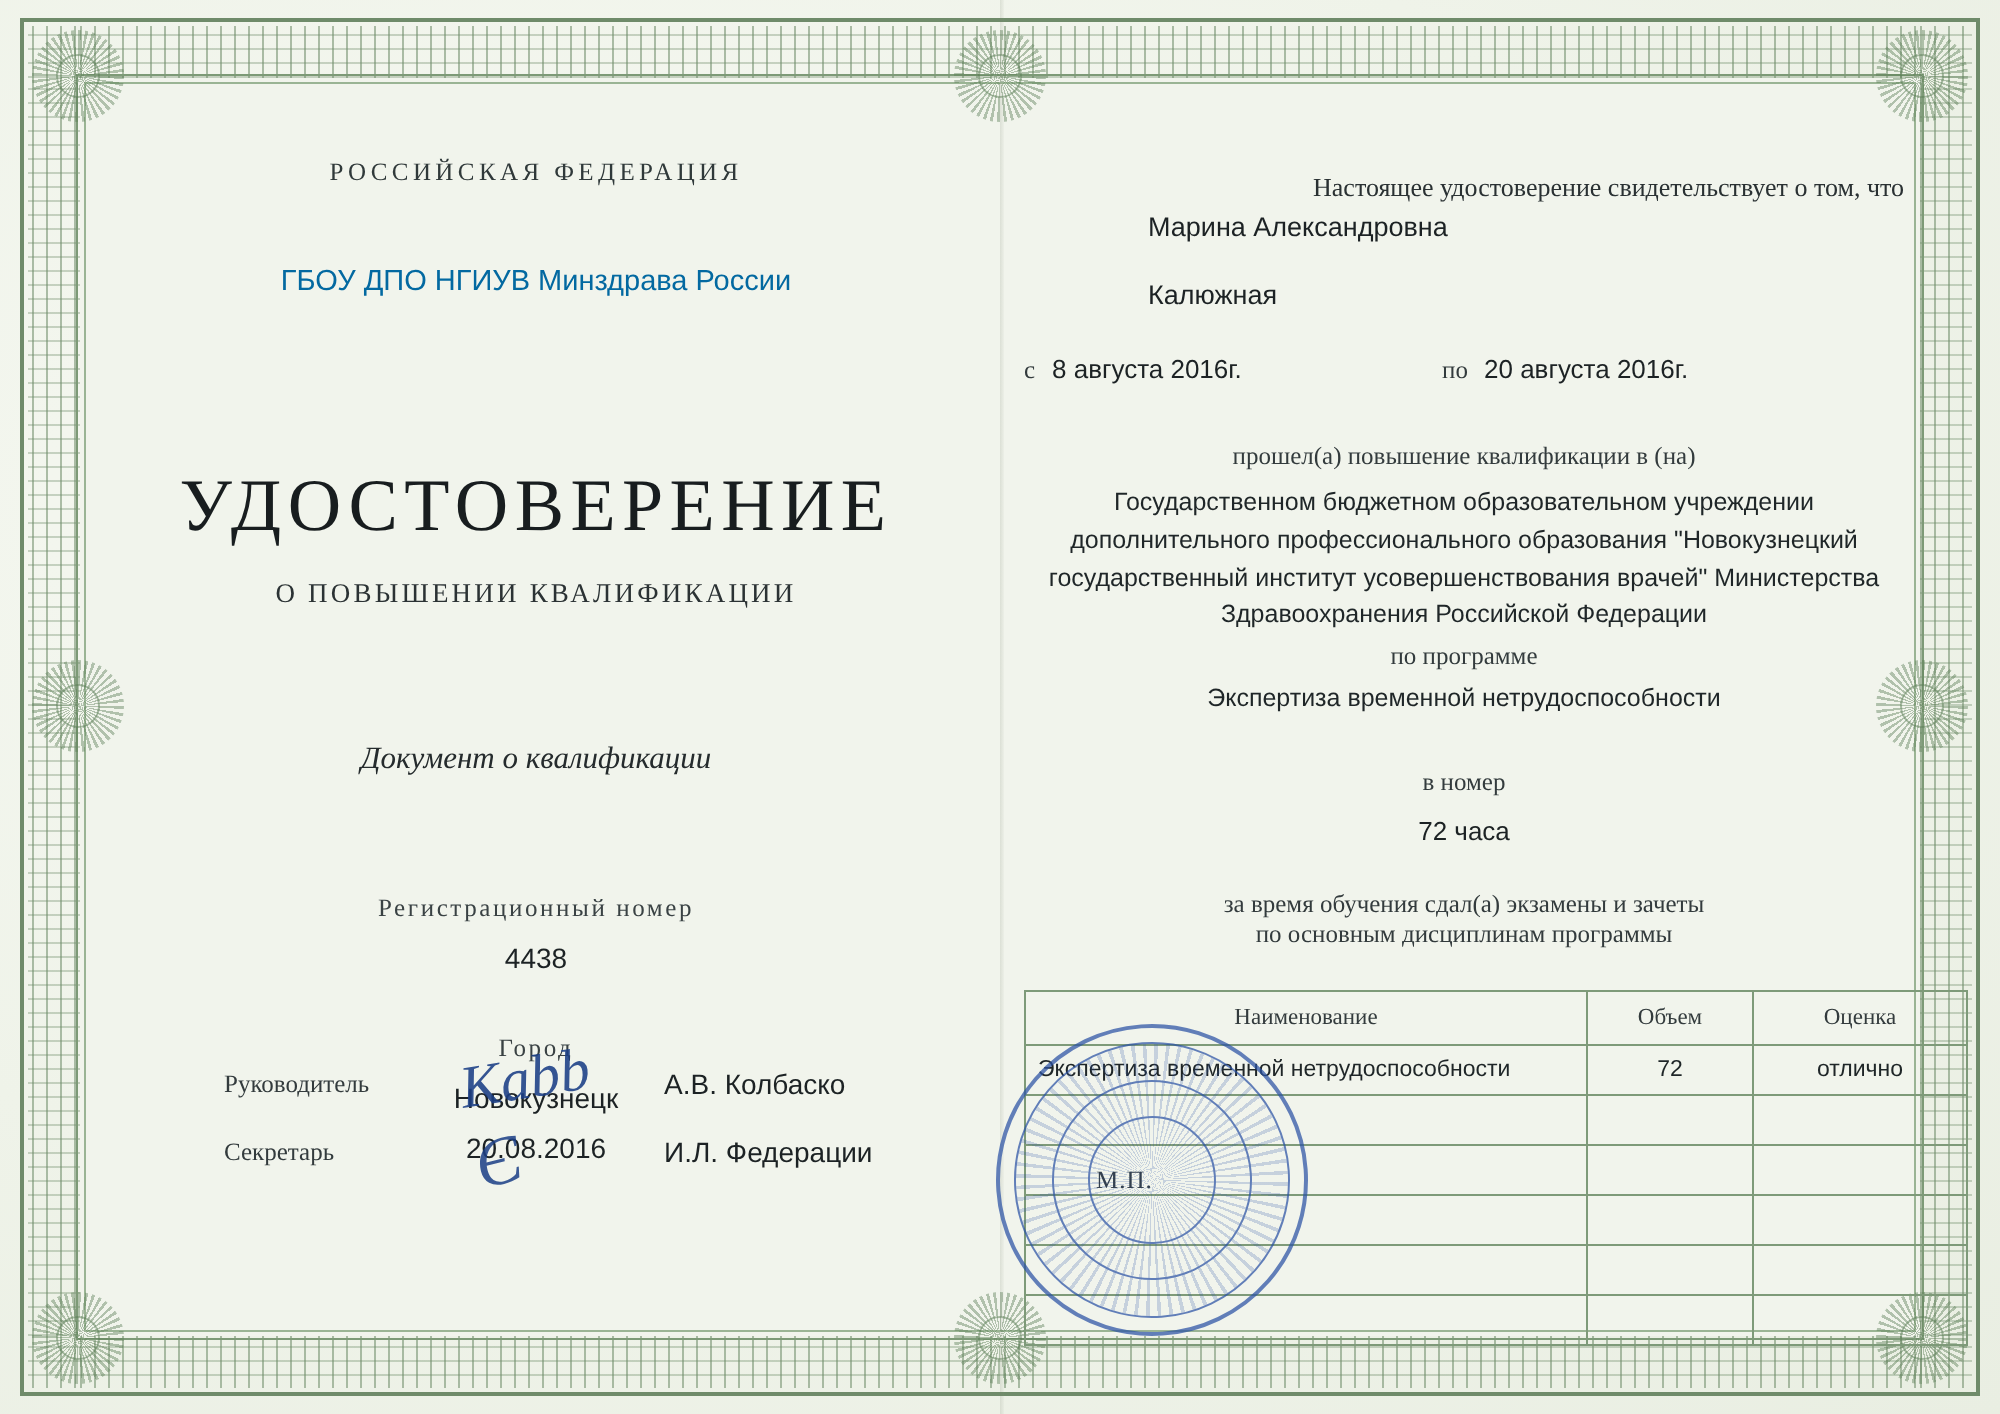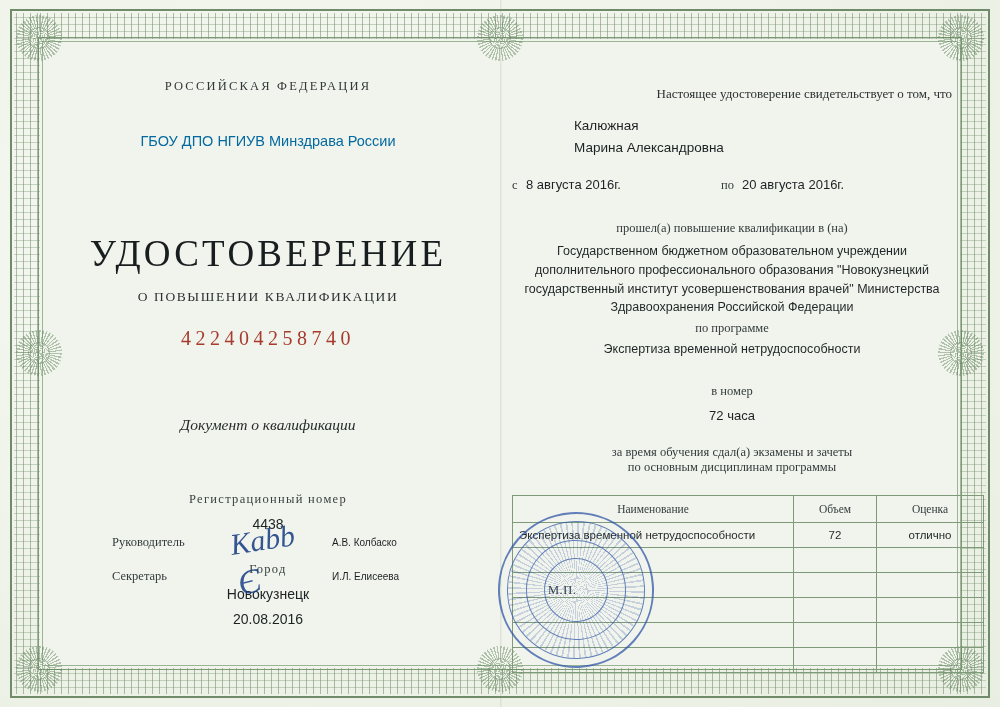--- a/index.html
+++ b/index.html
@@ -294,21 +294,21 @@
   }
   .sign-row {
     display: flex;
     align-items: center;
     height: 34px;
   }
   .sign-role { width: 118px; }
   .sign-line { width: 92px; position: relative; height: 30px; }
   .sign-person {
     font-family: "Liberation Sans", sans-serif;
-    font-size: 10px;
+    font-size: 14px;
     color: #1c2224;
     padding-left: 10px;
   }
   .scribble {
     position: absolute;
     left: 0; top: -4px;
     font-family: "Liberation Serif", serif;
     font-size: 30px;
     color: #1b3f86;
     font-style: italic;
@@ -398,37 +398,36 @@
 
   <div class="fold"></div>
 
   <div class="content">
 
     <div class="left-page">
       <div class="ru-fed">РОССИЙСКАЯ ФЕДЕРАЦИЯ</div>
       <div class="org-name">ГБОУ ДПО НГИУВ Минздрава России</div>
       <div class="main-title">УДОСТОВЕРЕНИЕ</div>
       <div class="subtitle">О ПОВЫШЕНИИ КВАЛИФИКАЦИИ</div>
-      <div class="serial">422404258740</div>
       <div class="doc-kind">Документ о квалификации</div>
 
       <div class="mt-54 field-label">Регистрационный номер</div>
       <div class="field-value">4438</div>
 
       <div class="mt-30 field-label">Город</div>
       <div class="field-value">Новокузнецк</div>
 
       <div class="field-value">20.08.2016</div>
     </div>
 
     <div class="right-page">
       <div class="r-intro">Настоящее удостоверение свидетельствует о том, что</div>
 
+      <div class="r-name" style="margin-top:2px;">Марина Александровна</div>
       <div class="r-name">Калюжная</div>
-      <div class="r-name" style="margin-top:2px;">Марина Александровна</div>
 
       <div class="dates-row">
         <div class="lab">с</div>
         <div class="val">8 августа 2016г.</div>
         <div class="lab2">по</div>
         <div class="val">20 августа 2016г.</div>
       </div>
 
       <div class="r-line" style="margin-top:28px;">прошел(а) повышение квалификации в (на)</div>
 
@@ -503,18 +502,18 @@
         <div class="sign-line">
           <span class="scribble">Kabb</span>
         </div>
         <div class="sign-person">А.В. Колбаско</div>
       </div>
       <div class="sign-row">
         <div class="sign-role">Секретарь</div>
         <div class="sign-line">
           <span class="scribble2">Є</span>
         </div>
-        <div class="sign-person">И.Л. Елисеева</div>
+        <div class="sign-person">И.Л. Федерации</div>
       </div>
     </div>
 
   </div>
 </div>
 
 </body></html>

